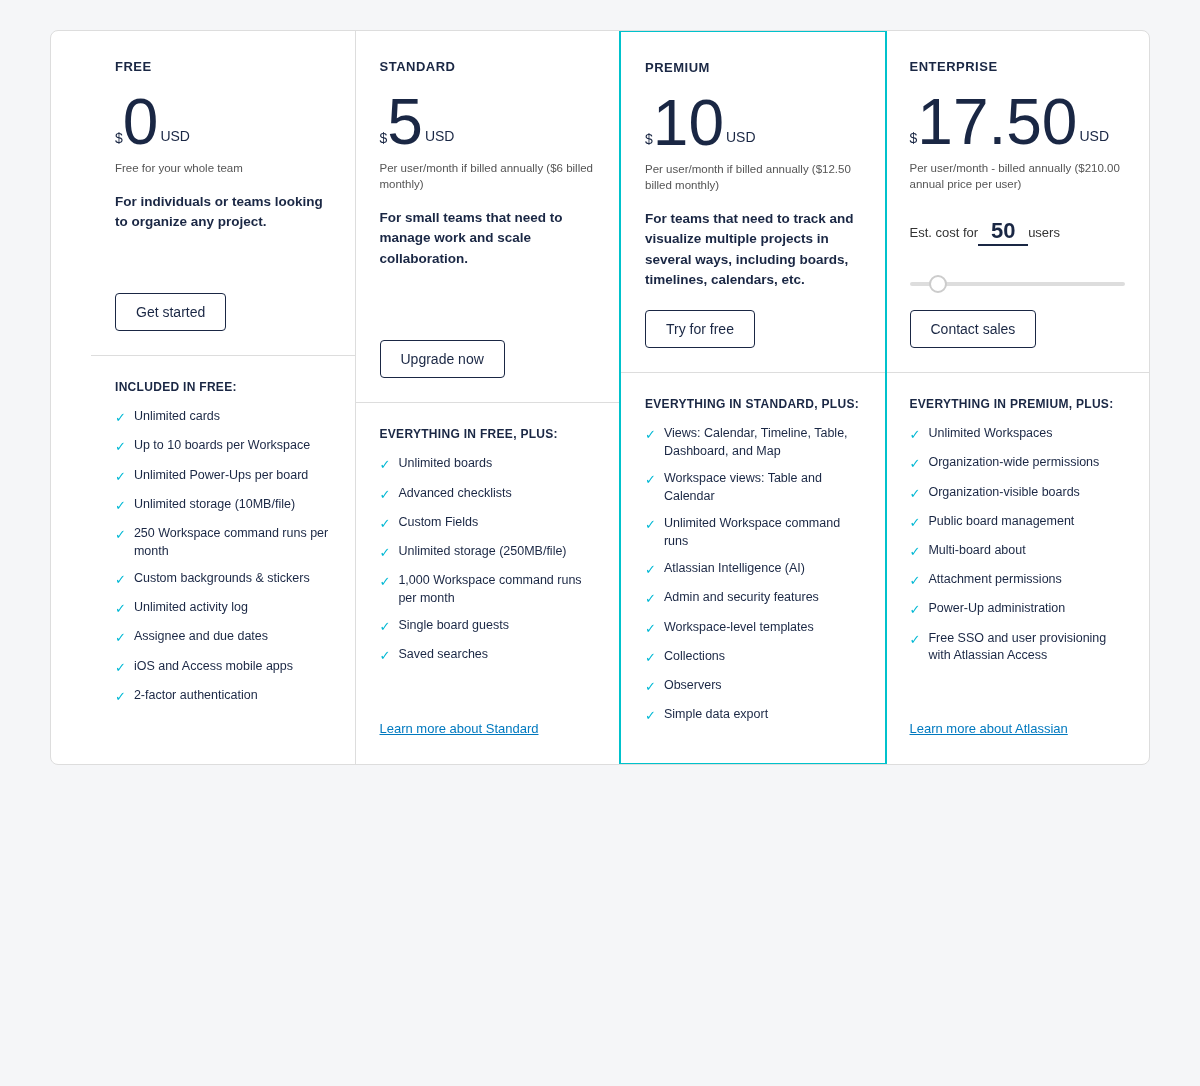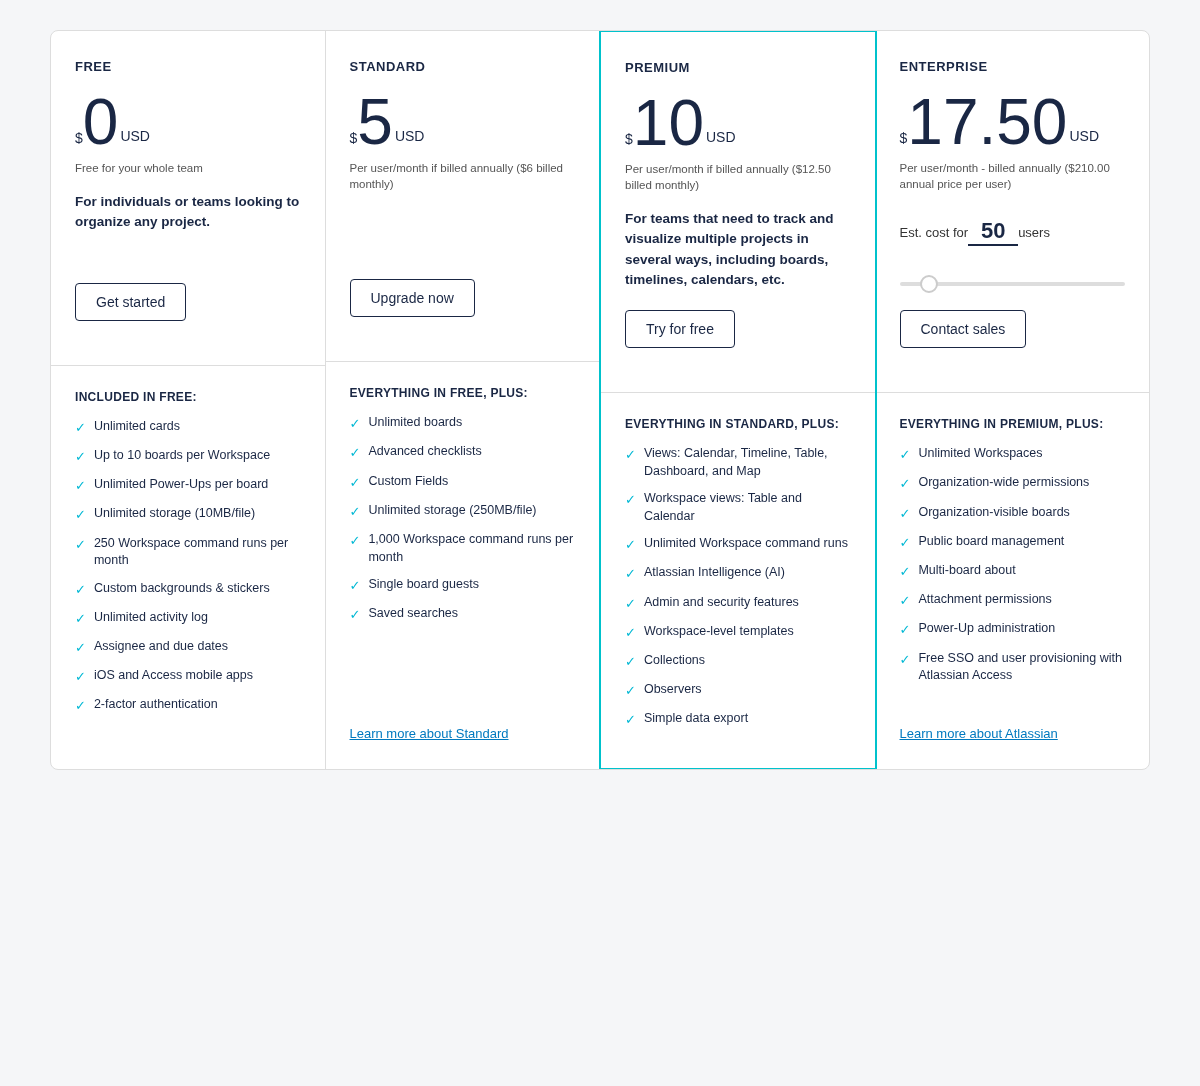--- a/index.html
+++ b/index.html
@@ -14,20 +14,21 @@
     }
     .pricing-container {
       display: flex;
       gap: 0;
       background: white;
       border: 1px solid #ddd;
       border-radius: 8px;
       overflow: hidden;
       max-width: 1100px;
       width: 100%;
+      padding-left: 40px;
     }
     .plan {
       flex: 1;
       padding: 28px 24px;
       border-right: 1px solid #ddd;
       display: flex;
       flex-direction: column;
       position: relative;
     }
     .plan:last-child { border-right: none; }
@@ -127,21 +128,21 @@
       display: inline-block;
       padding: 10px 20px;
       border: 1.5px solid #1a2744;
       border-radius: 4px;
       background: white;
       color: #1a2744;
       font-size: 14px;
       font-weight: 500;
       cursor: pointer;
       text-align: right;
-      margin-bottom: 44px;
+      margin-bottom: 24px;
       width: fit-content;
     }
     .features-section { flex-grow: 1; }
     .features-label {
       font-size: 12px;
       font-weight: 700;
       color: #1a2744;
       margin-bottom: 14px;
       letter-spacing: 0.3px;
     }
@@ -249,20 +250,21 @@
     </div>
     <div class="plan">
     <div class="plan-name">STANDARD</div>
     <div class="price-block">
       <span class="price-dollar">$</span>
       <span class="price-amount">5</span>
       <span class="price-usd">USD</span>
     </div>
     <div class="price-note">Per user/month if billed annually ($6 billed monthly)</div>
 
+      <div class="plan-desc">For small teams that need to manage work and scale collaboration.</div>
       <div style="flex-grow:1"></div>
 
     <button class="cta-btn">Upgrade now</button>
     <hr class="section-divider">
     <div class="features-section">
       <div class="features-label">EVERYTHING IN FREE, PLUS:</div>
 
       <div class="feature-item">
         <span class="check-icon">✓</span>
         <span>Unlimited boards</span>

